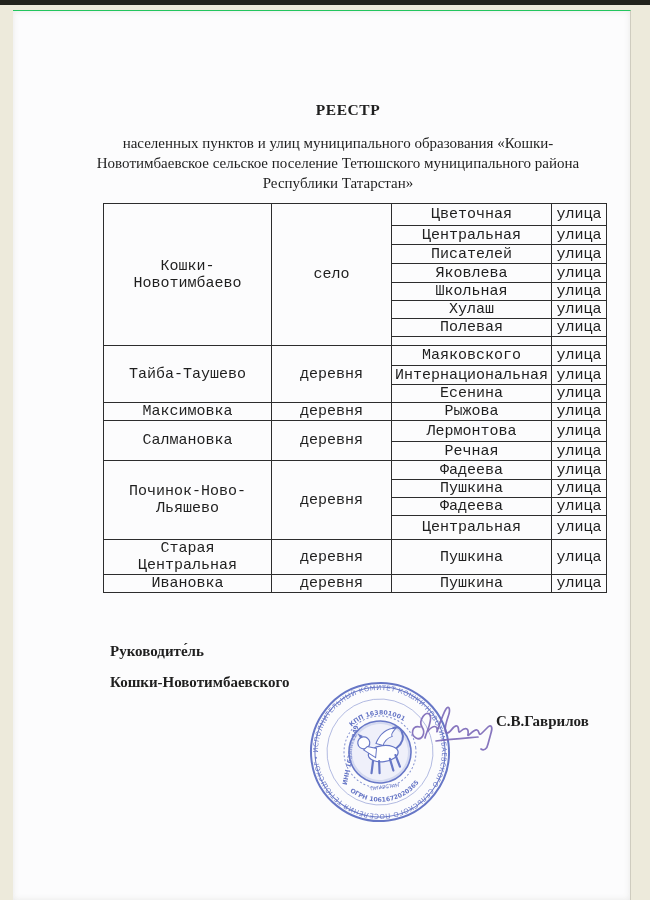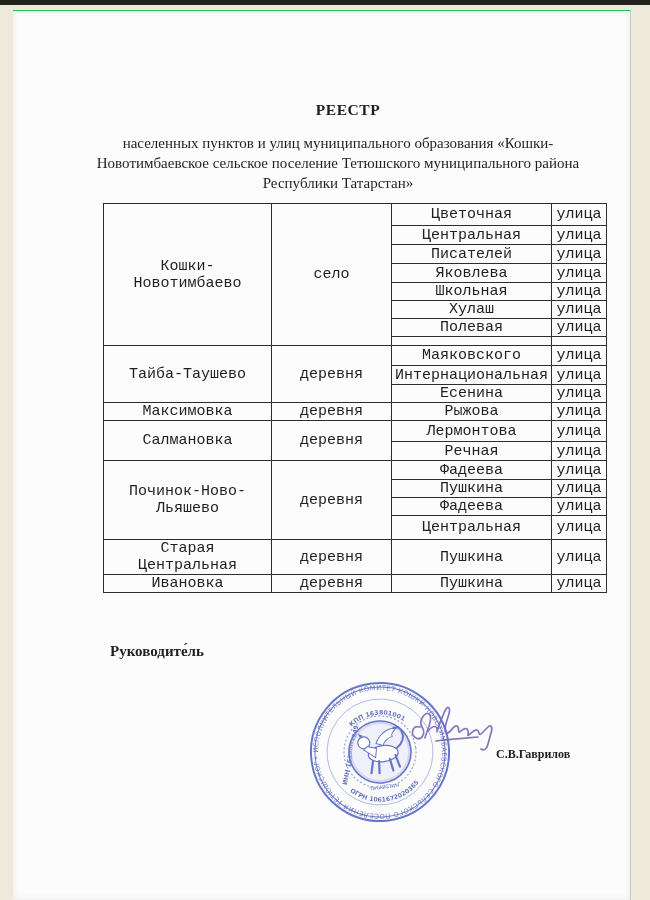--- a/index.html
+++ b/index.html
@@ -31,21 +31,21 @@
     border-collapse:collapse; table-layout:fixed;
   }
   table.registry td {
     border:1px solid #2d2d2d;
     font-size:15px; text-align:center; vertical-align:middle;
     padding:0 3px; overflow:hidden;font-family:Liberation Mono, monospace;
   }
   td.set, td.typ { vertical-align:top; padding-top:2px; }
   .sig-block { position:absolute; left:97px; top:617px; width:230px; }
   .sig-block p { font-weight:bold; font-size:15px; line-height:15px; margin:16px 0 16px 0; }
-  .signer { position:absolute; left:483px; top:736px; font-weight:bold; font-size:12px; }
+  .signer { position:absolute; left:483px; top:702px; font-weight:bold; font-size:15px; }
   .stamp { position:absolute; left:292px; top:666px; width:150px; height:150px; transform:rotate(-7deg); opacity:.92; }
   .stamp text { font-family:"DejaVu Sans",sans-serif; fill:#5b6cc2; }
   .signature-svg { position:absolute; left:393px; top:686px; width:115px; height:60px; }
 </style>
 </head>
 <body>
 
 <div class="scan-top-strip"></div>
 <div class="page">
 
@@ -164,20 +164,21 @@
         <td class="set">Ивановка</td>
         <td class="typ">деревня</td>
         <td>Пушкина</td>
         <td>улица</td>
       </tr>
     </tbody>
   </table>
 
   <div class="sig-block">
     <p>Руководите́ль</p>
+    <p>Кошки-Новотимбаевского</p>
   </div>
 
   <div class="signer">С.В.Гаврилов</div>
 
   <svg class="stamp" viewBox="0 0 150 150">
     <defs>
       <path id="ringOuter" d="M75,75 m-62,0 a62,62 0 1,1 124,0 a62,62 0 1,1 -124,0"></path>
       <path id="kppArc" d="M 44,52 A 42,42 0 0 1 108,53"></path>
       <path id="ogrnArc" d="M 33,101 A 49,49 0 0 0 117,101"></path>
     </defs>

